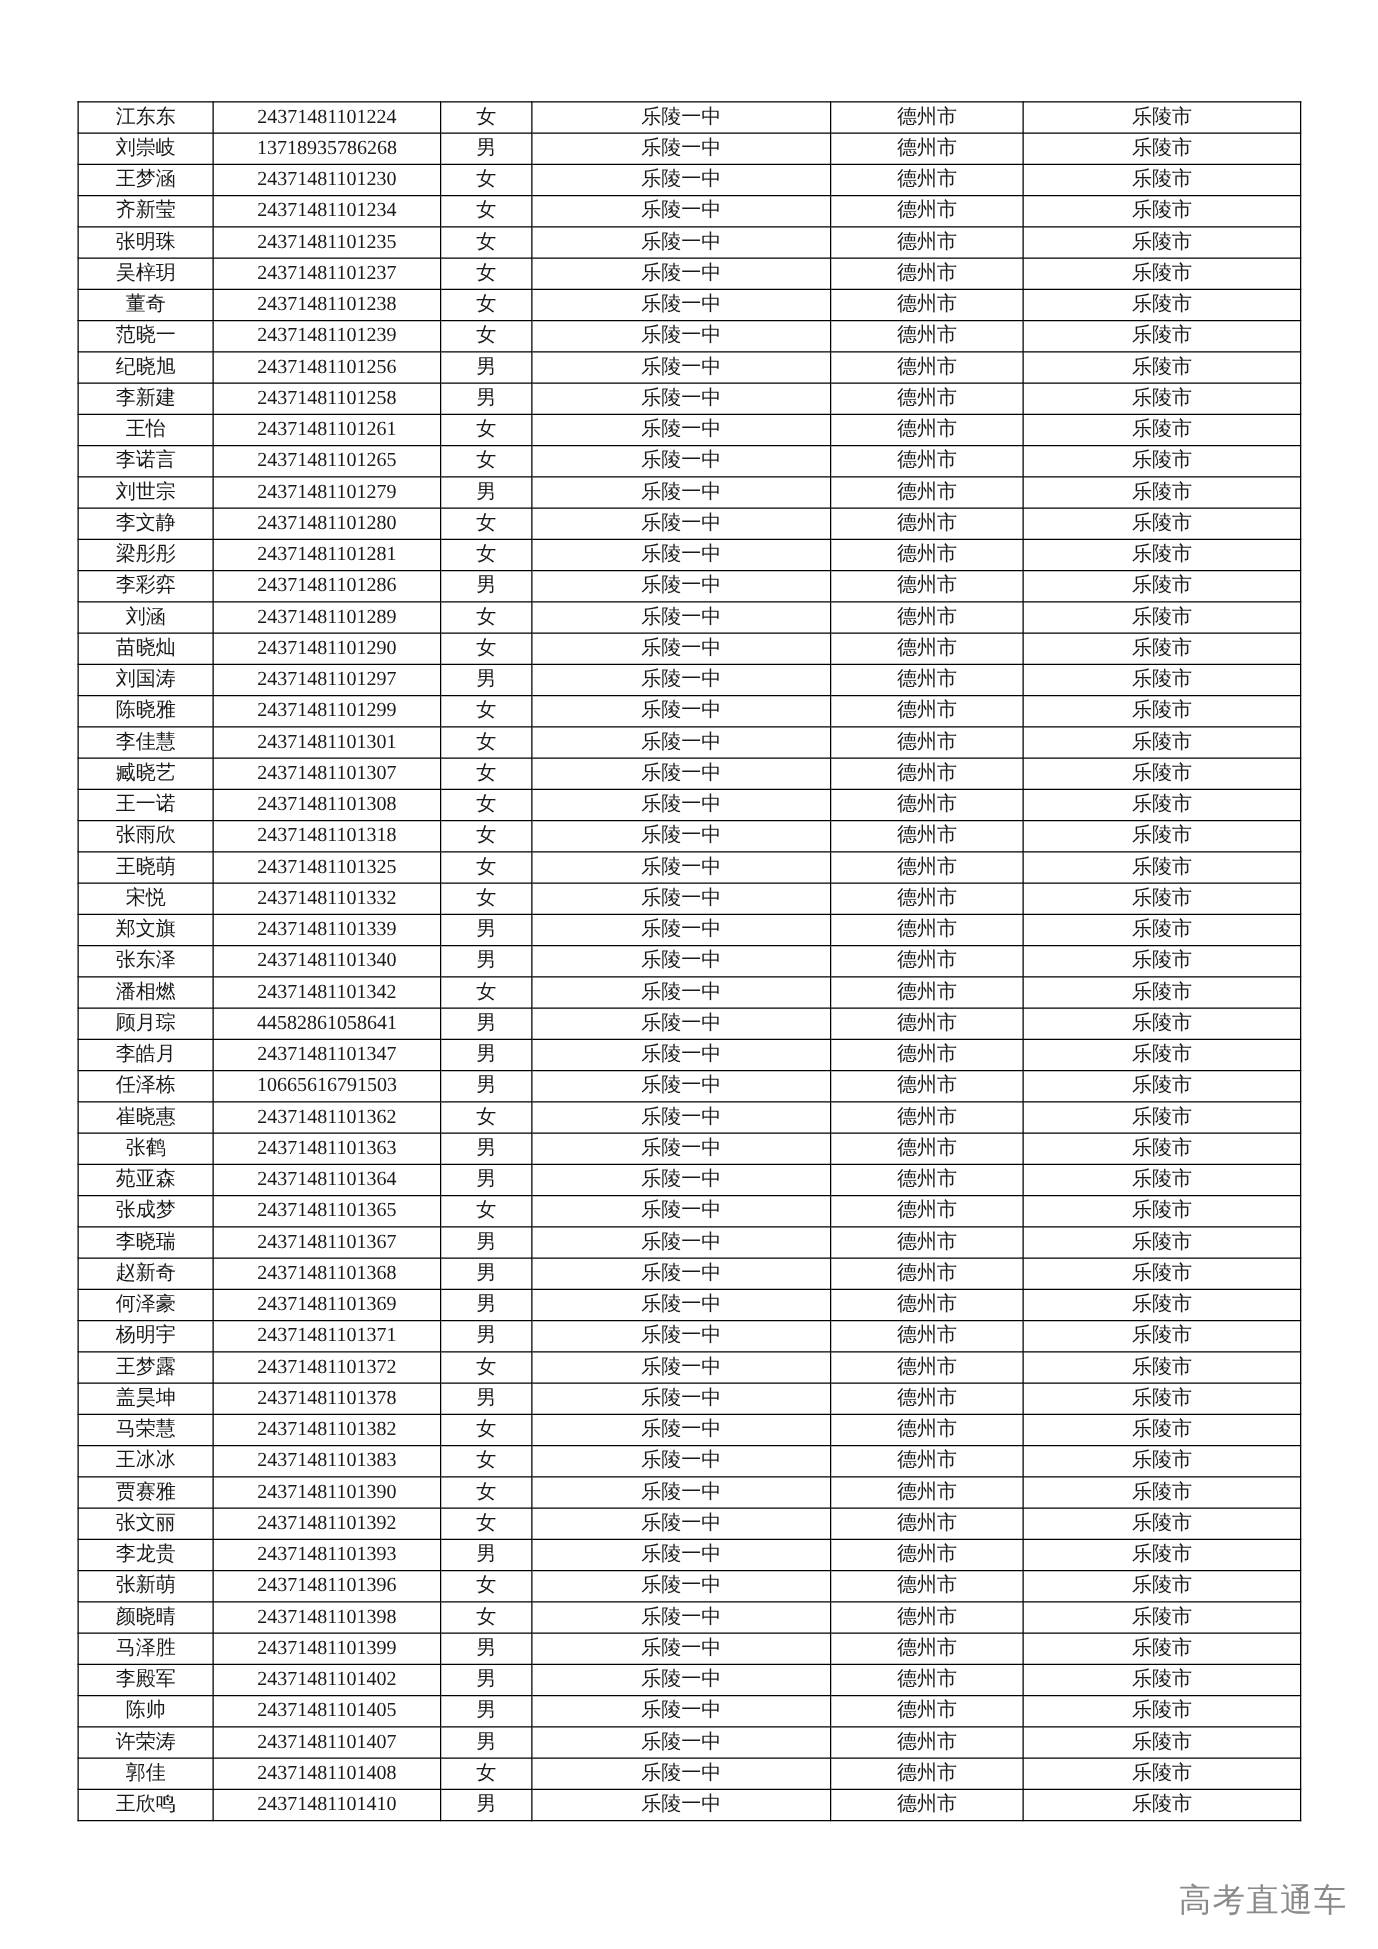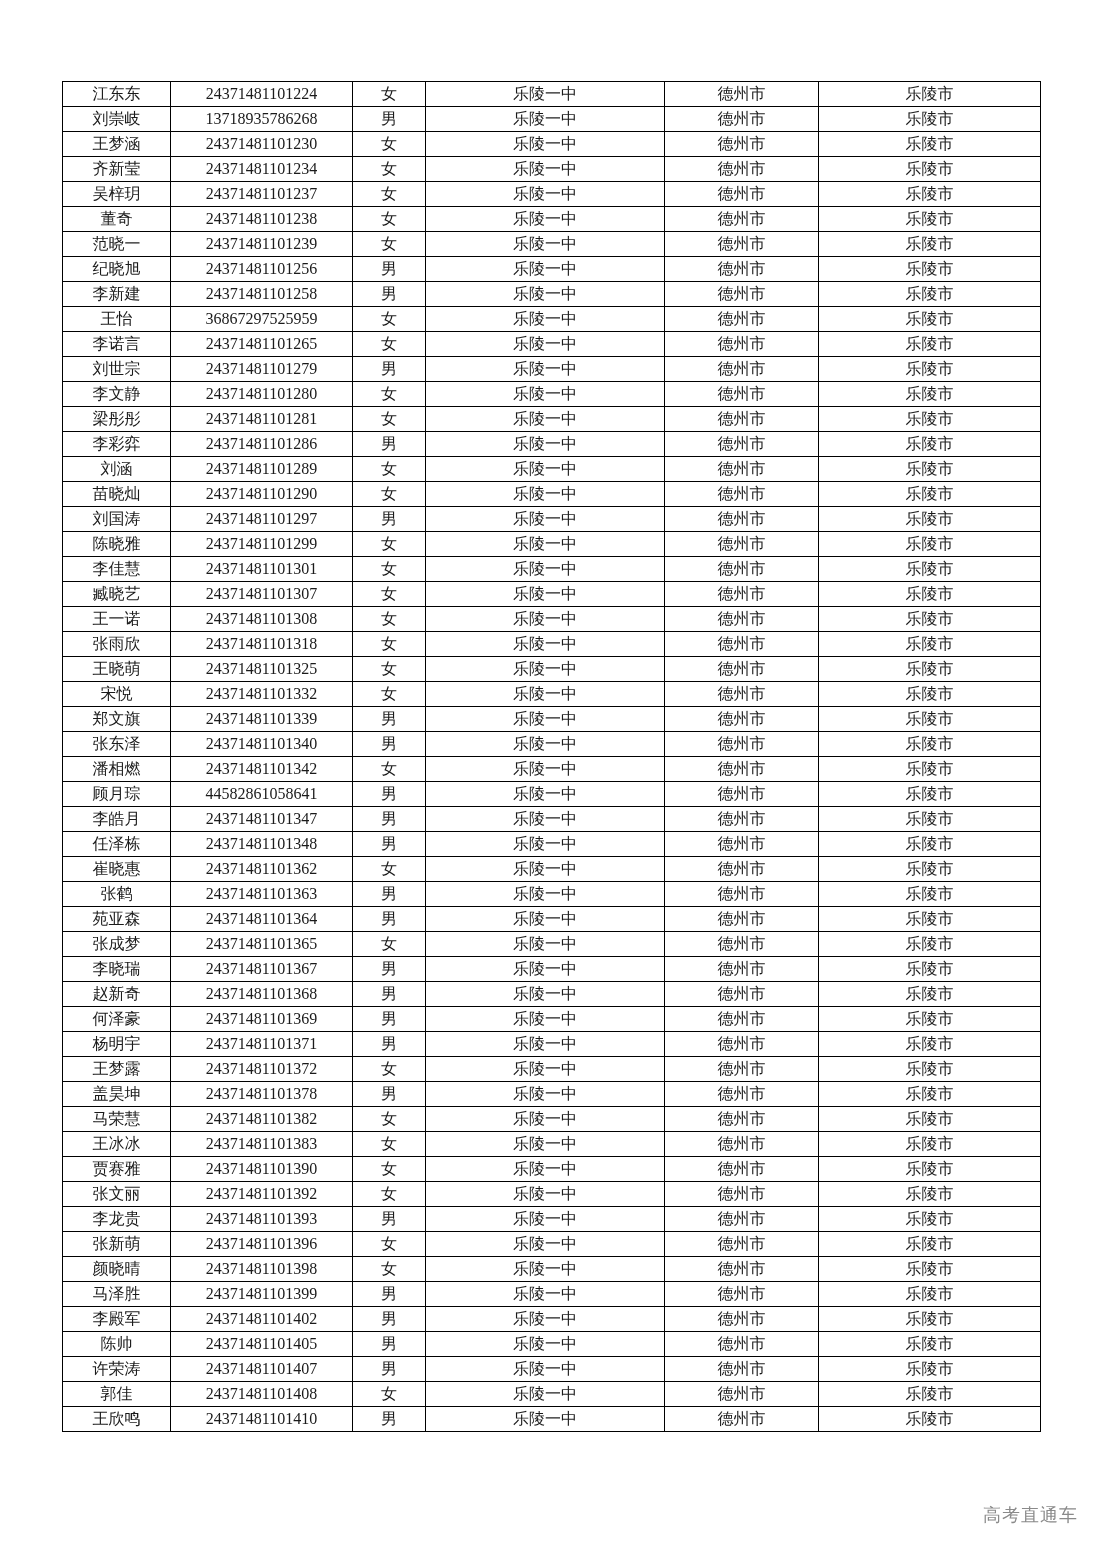--- a/index.html
+++ b/index.html
@@ -38,21 +38,21 @@
   col.c-name     { width: 108px; }
   col.c-id       { width: 182px; }
   col.c-gender   { width: 73px;  }
   col.c-school   { width: 239px; }
   col.c-city     { width: 154px; }
   col.c-district { width: 222px; }
   .watermark {
     position: absolute;
     right: 24px;
     top: 1503px;
-    font-size: 18px;
+    font-size: 26px;
     color: #8a8a8a;
     letter-spacing: 1px;
     font-family: "Liberation Sans", "DejaVu Sans", sans-serif;
   }
 </style>
 </head>
 <body>
 
 <div class="page">
 
@@ -92,20 +92,28 @@
         </tr>
         <tr>
           <td>齐新莹</td>
           <td>24371481101234</td>
           <td>女</td>
           <td>乐陵一中</td>
           <td>德州市</td>
           <td>乐陵市</td>
         </tr>
         <tr>
+          <td>张明珠</td>
+          <td>24371481101235</td>
+          <td>女</td>
+          <td>乐陵一中</td>
+          <td>德州市</td>
+          <td>乐陵市</td>
+        </tr>
+        <tr>
           <td>吴梓玥</td>
           <td>24371481101237</td>
           <td>女</td>
           <td>乐陵一中</td>
           <td>德州市</td>
           <td>乐陵市</td>
         </tr>
         <tr>
           <td>董奇</td>
           <td>24371481101238</td>
@@ -133,21 +141,21 @@
         <tr>
           <td>李新建</td>
           <td>24371481101258</td>
           <td>男</td>
           <td>乐陵一中</td>
           <td>德州市</td>
           <td>乐陵市</td>
         </tr>
         <tr>
           <td>王怡</td>
-          <td>36867297525959</td>
+          <td>24371481101261</td>
           <td>女</td>
           <td>乐陵一中</td>
           <td>德州市</td>
           <td>乐陵市</td>
         </tr>
         <tr>
           <td>李诺言</td>
           <td>24371481101265</td>
           <td>女</td>
           <td>乐陵一中</td>
@@ -301,21 +309,21 @@
         <tr>
           <td>李皓月</td>
           <td>24371481101347</td>
           <td>男</td>
           <td>乐陵一中</td>
           <td>德州市</td>
           <td>乐陵市</td>
         </tr>
         <tr>
           <td>任泽栋</td>
-          <td>24371481101348</td>
+          <td>10665616791503</td>
           <td>男</td>
           <td>乐陵一中</td>
           <td>德州市</td>
           <td>乐陵市</td>
         </tr>
         <tr>
           <td>崔晓惠</td>
           <td>24371481101362</td>
           <td>女</td>
           <td>乐陵一中</td>

